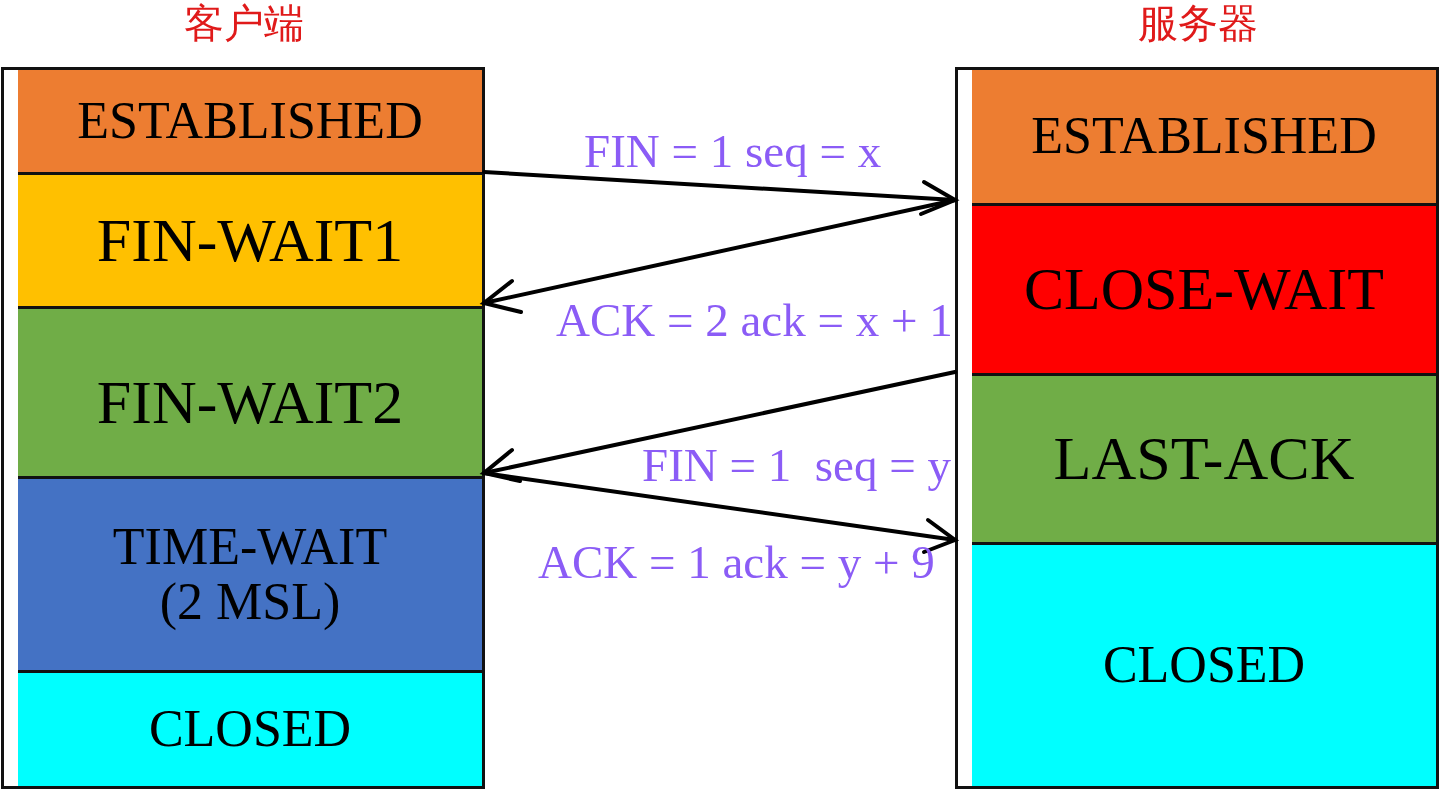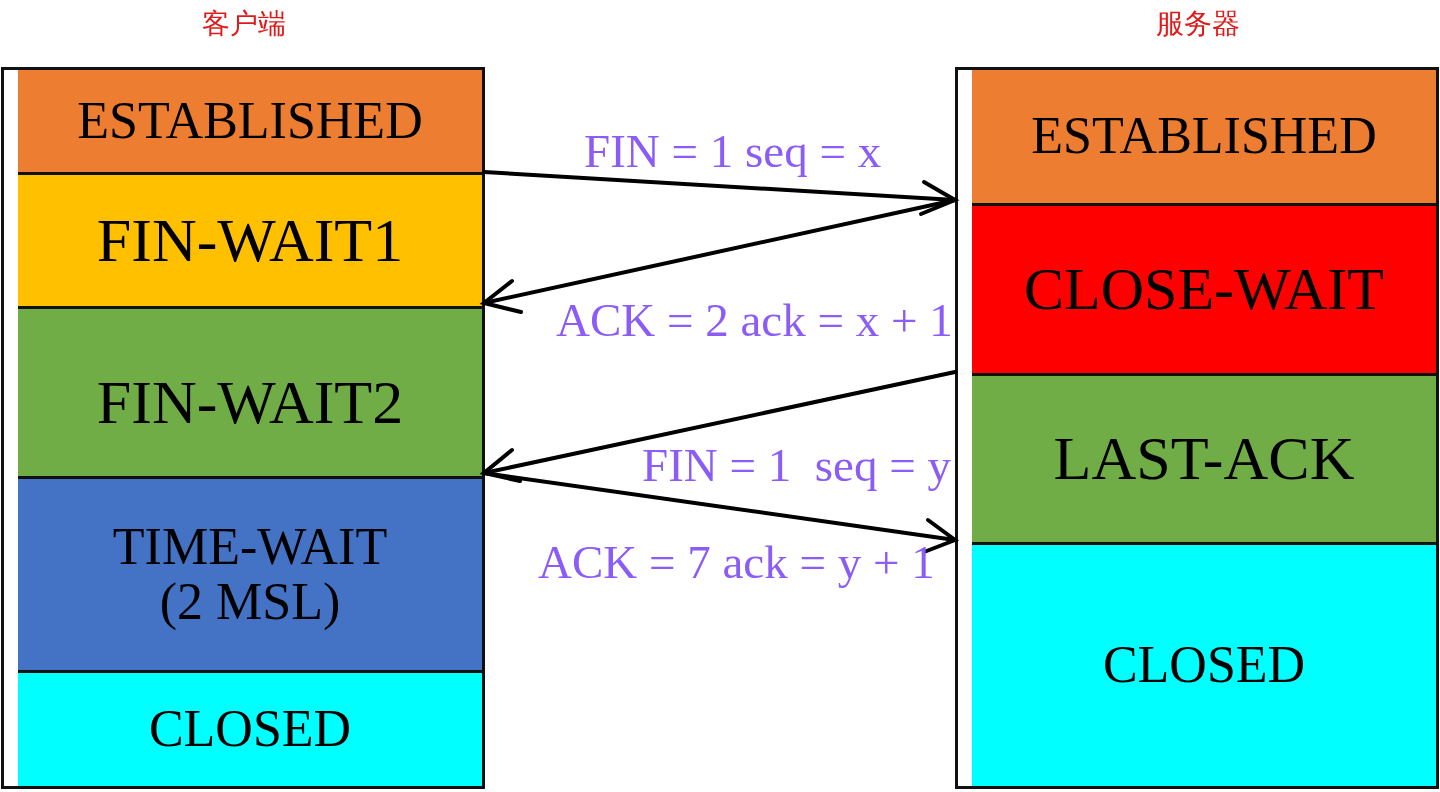--- a/index.html
+++ b/index.html
@@ -1,19 +1,19 @@
 <!DOCTYPE html>
 <html><head>
 <meta charset="utf-8">
 <style>
   html, body { margin: 0; padding: 0; background: #ffffff; }
   body { width: 1440px; height: 792px; position: relative; overflow: hidden;
          font-family: "Liberation Serif", "DejaVu Serif", serif; }
   .col-title { position: absolute; top: 0; height: 48px; line-height: 48px;
-               color: #e01a1a; font-size: 28px; text-align: center; width: 300px; }
+               color: #e01a1a; font-size: 40px; text-align: center; width: 300px; }
   #client-title { left: 94px; }
   #server-title { left: 1048px; }
   .column { position: absolute; border: 3px solid #111; box-sizing: border-box; background: #fff; }
   #client-col { left: 1px; top: 67px; width: 484px; height: 722px; }
   #server-col { left: 955px; top: 67px; width: 484px; height: 722px; }
   .state { position: absolute; left: 14px; right: 0; box-sizing: border-box;
            display: flex; align-items: center; justify-content: center;
            text-align: center; color: #000; line-height: 1.05; }
   .state + .state { border-top: 3px solid #111; }
   svg#arrows { position: absolute; left: 0; top: 0; }
@@ -75,13 +75,13 @@
     <g>
       <line x1="484" y1="473" x2="955" y2="540"></line>
       <polyline points="928,520 955,540 924,552"></polyline>
     </g>
   </g>
 </svg>
 
 <div class="msg" style="left:584px;top:124px;">FIN = 1 seq = x</div>
 <div class="msg" style="left:556px;top:293px;">ACK = 2 ack = x + 1</div>
 <div class="msg" style="left:642px;top:438px;">FIN = 1  seq = y</div>
-<div class="msg" style="left:538px;top:535px;">ACK = 7 ack = y + 1</div>
+<div class="msg" style="left:538px;top:535px;">ACK = 1 ack = y + 9</div>
 
 </body></html>

